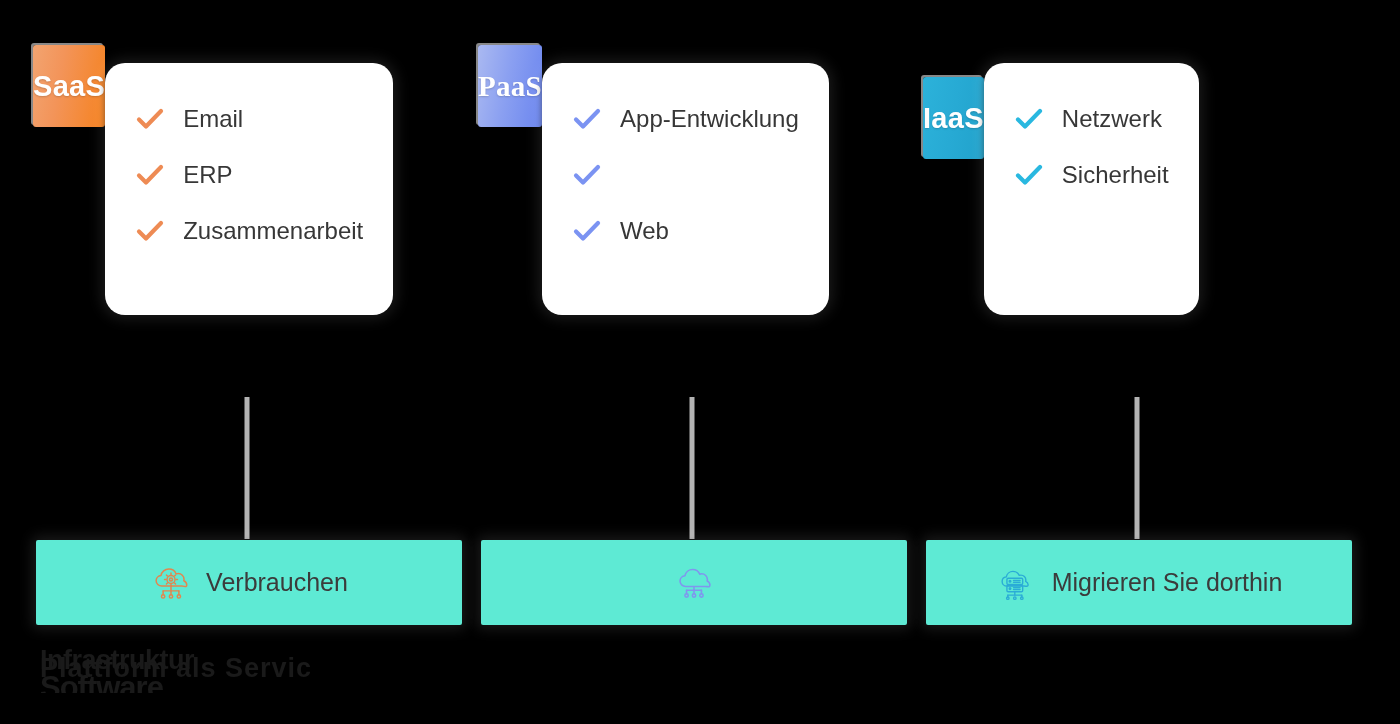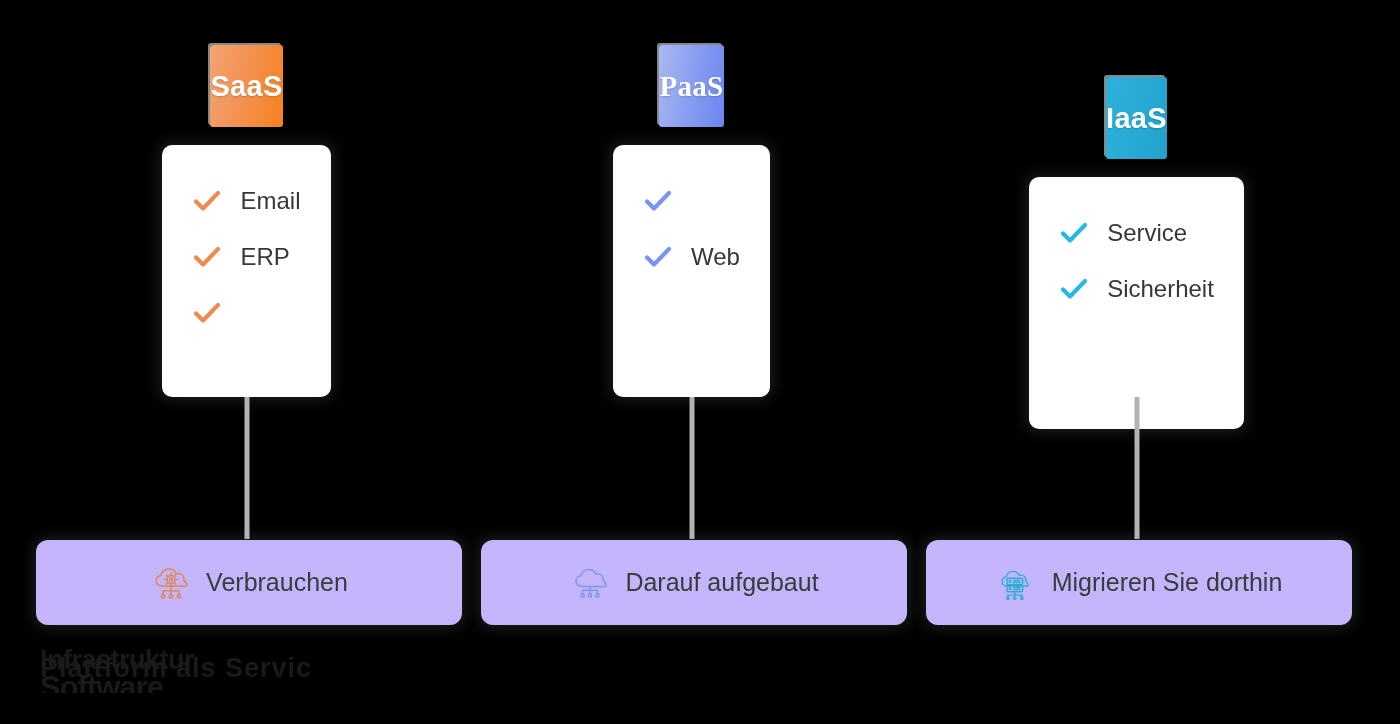--- a/index.html
+++ b/index.html
@@ -30,22 +30,22 @@
     left: 33px;
     top: 45px;
     width: 1334px;
     display: flex;
     gap: 18px;
   }
 
   .column {
     width: 427px;
     display: flex;
-    flex-direction: column;
-    align-items: center;
+    flex-direction: row;
+    align-items: flex-start;
     position: relative;
   }
 
   
   .col-header {
     height: 82px;
     border-radius: 3px;
     display: flex;
     align-items: center;
     justify-content: center;
@@ -59,21 +59,21 @@
 
   .col-header.saas { background: linear-gradient(100deg, #f2a471 0%, #f39459 38%, #f5821f 100%); }
   .col-header.paas { background: linear-gradient(100deg, #aab9f1 0%, #8ba0f1 45%, #6a85ef 100%); font-family: Liberation Serif, serif; }
   .col-header.iaas { background: linear-gradient(100deg, #2cb2da 0%, #27aad4 50%, #21a2cb 100%); margin-top: 32px; }
 
   
   .feature-card {
     margin-top: 18px;
     height: 252px;
     background: #ffffff;
-    border-radius: 10px;
+    border-radius: 20px;
     padding: 28px 30px 20px 30px;
     box-shadow: 0 0 14px 4px rgba(255,255,255,0.10),
                 0 2px 6px rgba(0,0,0,0.5);
     display: flex;
     flex-direction: column;
     justify-content: flex-start;
   }
 
   .feature-item {
     display: flex;
@@ -107,22 +107,22 @@
     background: #b3b3b3;
   }
 
   
   .action-card {
     position: absolute;
     top: 495px;
     left: 3px;
     width: 426px;
     height: 85px;
-    background: #c4b5fd;
-    border-radius: 12px;
+    background: #5eead4;
+    border-radius: 2px;
     display: flex;
     align-items: center;
     justify-content: center;
     gap: 14px;
     box-shadow: 0 0 14px 4px rgba(255,255,255,0.10),
                 0 2px 6px rgba(0,0,0,0.5);
   }
 
   .action-icon {
     width: 42px;
@@ -180,20 +180,21 @@
         <div class="feature-item">
           <svg class="check" viewBox="0 0 30 30">
             <path d="M4 15.5 L11 22.5 L26 7" fill="none" stroke="#EE8B54" stroke-width="4.2" stroke-linecap="round" stroke-linejoin="round"></path>
           </svg>
           <span class="feature-label">ERP</span>
         </div>
         <div class="feature-item">
           <svg class="check" viewBox="0 0 30 30">
             <path d="M4 15.5 L11 22.5 L26 7" fill="none" stroke="#EE8B54" stroke-width="4.2" stroke-linecap="round" stroke-linejoin="round"></path>
           </svg>
+          <span class="feature-label">Zusammenarbeit</span>
         </div>
       </div>
 
       <div class="connector"></div>
 
       <div class="action-card">
         <svg class="action-icon" viewBox="0 0 48 48">
           <g fill="none" stroke="#E2864F" stroke-width="1.7" stroke-linecap="round" stroke-linejoin="round">
             <path d="M13.5 27.5 C9.9 27.5 7 24.8 7 21.4 C7 18.3 9.4 15.7 12.6 15.4 C13.3 11.2 17 8 21.5 8 C25.3 8 28.6 10.3 29.9 13.6 C30.6 13.3 31.4 13.2 32.2 13.2 C35.9 13.2 38.9 16.1 38.9 19.7 C38.9 20.3 38.8 20.9 38.6 21.5 C40.6 22.3 42 24.2 42 26.4 C42 29.4 39.5 27.5 36.4 27.5 Z"></path>
             <circle cx="24" cy="20" r="4.6"></circle>
@@ -213,20 +214,26 @@
 
     <div class="column">
 
       <div class="col-header paas">PaaS</div>
 
       <div class="feature-card">
         <div class="feature-item">
           <svg class="check" viewBox="0 0 30 30">
             <path d="M4 15.5 L11 22.5 L26 7" fill="none" stroke="#7B93F2" stroke-width="4.2" stroke-linecap="round" stroke-linejoin="round"></path>
           </svg>
+          <span class="feature-label">App-Entwicklung</span>
+        </div>
+        <div class="feature-item">
+          <svg class="check" viewBox="0 0 30 30">
+            <path d="M4 15.5 L11 22.5 L26 7" fill="none" stroke="#7B93F2" stroke-width="4.2" stroke-linecap="round" stroke-linejoin="round"></path>
+          </svg>
         </div>
         <div class="feature-item">
           <svg class="check" viewBox="0 0 30 30">
             <path d="M4 15.5 L11 22.5 L26 7" fill="none" stroke="#7B93F2" stroke-width="4.2" stroke-linecap="round" stroke-linejoin="round"></path>
           </svg>
           <span class="feature-label">Web</span>
         </div>
       </div>
 
       <div class="connector"></div>
@@ -236,34 +243,33 @@
           <g fill="none" stroke="#8096EE" stroke-width="1.8" stroke-linecap="round" stroke-linejoin="round">
             <path d="M14.5 28 C10.9 28 8 25.2 8 21.8 C8 18.6 10.5 16 13.7 15.7 C14.4 11.6 18 8.5 22.4 8.5 C26.1 8.5 29.3 10.7 30.6 13.9 C31.3 13.6 32 13.5 32.8 13.5 C36.4 13.5 39.3 16.4 39.3 19.9 C39.3 20.5 39.2 21.1 39 21.7 C40.9 22.5 42.2 24.3 42.2 26.4 C42.2 29.3 39.8 28 36.8 28 Z"></path>
             <path d="M24 28.2 L24 32.2"></path>
             <path d="M15.5 32.2 L32.5 32.2"></path>
             <path d="M15.5 32.2 L15.5 36.4 M24 32.2 L24 36.4 M32.5 32.2 L32.5 36.4"></path>
             <circle cx="15.5" cy="38.2" r="1.9"></circle>
             <circle cx="24" cy="38.2" r="1.9"></circle>
             <circle cx="32.5" cy="38.2" r="1.9"></circle>
           </g>
         </svg>
-        <span class="action-label">Darauf aufgebaut</span>
       </div>
     </div>
 
     <div class="column">
 
       <div class="col-header iaas">IaaS</div>
 
       <div class="feature-card">
         <div class="feature-item">
           <svg class="check" viewBox="0 0 30 30">
             <path d="M4 15.5 L11 22.5 L26 7" fill="none" stroke="#29B8E0" stroke-width="4.2" stroke-linecap="round" stroke-linejoin="round"></path>
           </svg>
-          <span class="feature-label">Service</span>
+          <span class="feature-label">Netzwerk</span>
         </div>
         <div class="feature-item">
           <svg class="check" viewBox="0 0 30 30">
             <path d="M4 15.5 L11 22.5 L26 7" fill="none" stroke="#29B8E0" stroke-width="4.2" stroke-linecap="round" stroke-linejoin="round"></path>
           </svg>
           <span class="feature-label">Sicherheit</span>
         </div>
       </div>
 
       <div class="connector"></div>

